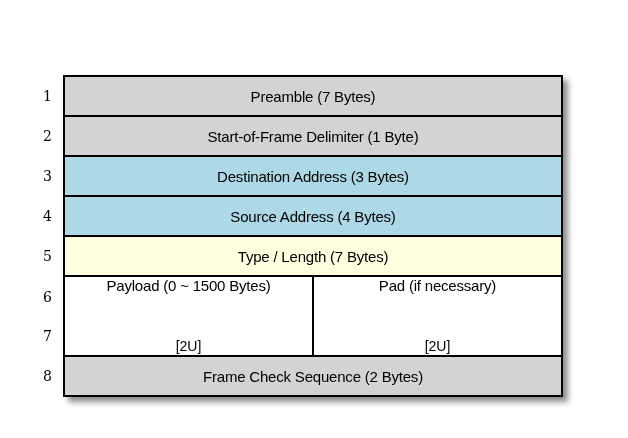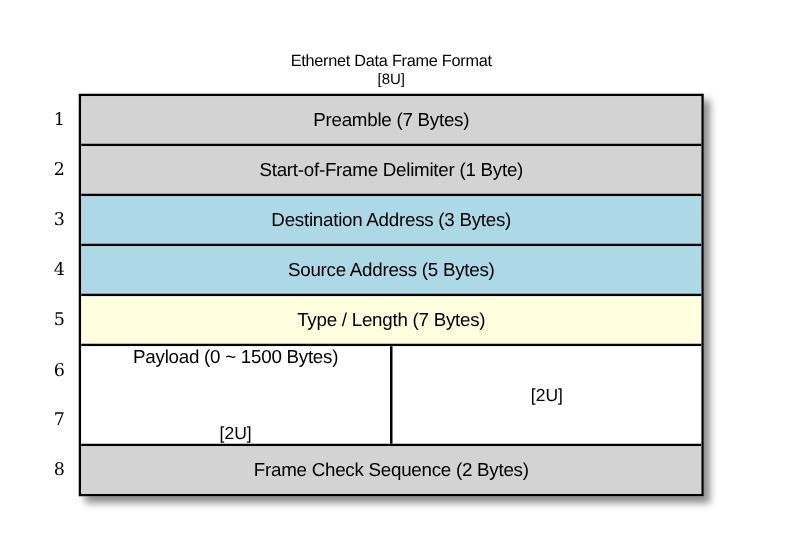--- a/index.html
+++ b/index.html
@@ -95,24 +95,20 @@
   }
   .num-mid { top: 50%; transform: translateY(-50%); }
   .num-q1  { top: 25%; transform: translateY(-50%); }
   .num-q3  { top: 75%; transform: translateY(-50%); }
 </style>
 </head>
 <body>
 
 <div class="canvas">
 
-  <div class="title-block">
-    <div class="title-line1">Ethernet Data Frame Format</div>
-    <div class="title-line2">[8U]</div>
-  </div>
 
   <div class="frame-table">
 
     <div class="row h40" style="background: rgb(211, 211, 211);">
       <span class="num num-mid">1</span>
       <div class="cell">
         <div class="label">Preamble (7 Bytes)</div>
       </div>
     </div>
 
@@ -126,40 +122,41 @@
     <div class="row h40" style="background: rgb(173, 216, 230);">
       <span class="num num-mid">3</span>
       <div class="cell">
         <div class="label">Destination Address (3 Bytes)</div>
       </div>
     </div>
 
     <div class="row h40" style="background: rgb(173, 216, 230);">
       <span class="num num-mid">4</span>
       <div class="cell">
-        <div class="label">Source Address (5 Bytes)</div>
+        <div class="label">Source Address (4 Bytes)</div>
       </div>
     </div>
 
     <div class="row h40" style="background: rgb(255, 255, 224);">
       <span class="num num-mid">5</span>
       <div class="cell">
         <div class="label">Type / Length (7 Bytes)</div>
       </div>
     </div>
 
     <div class="row h80" style="background: rgb(255, 255, 255);">
       <span class="num num-q1">6</span>
       <span class="num num-q3">7</span>
       <div class="cell split">
         <div class="subcell divider-right">
           <div class="label">Payload (0 ~ 1500 Bytes)</div>
           <div class="sublabel">[2U]</div>
         </div>
         <div class="subcell">
+          <div class="label">Pad (if necessary)</div>
           <div class="sublabel">[2U]</div>
         </div>
       </div>
     </div>
 
     <div class="row last" style="background: rgb(211, 211, 211);">
       <span class="num num-mid">8</span>
       <div class="cell">
         <div class="label">Frame Check Sequence (2 Bytes)</div>
       </div>

